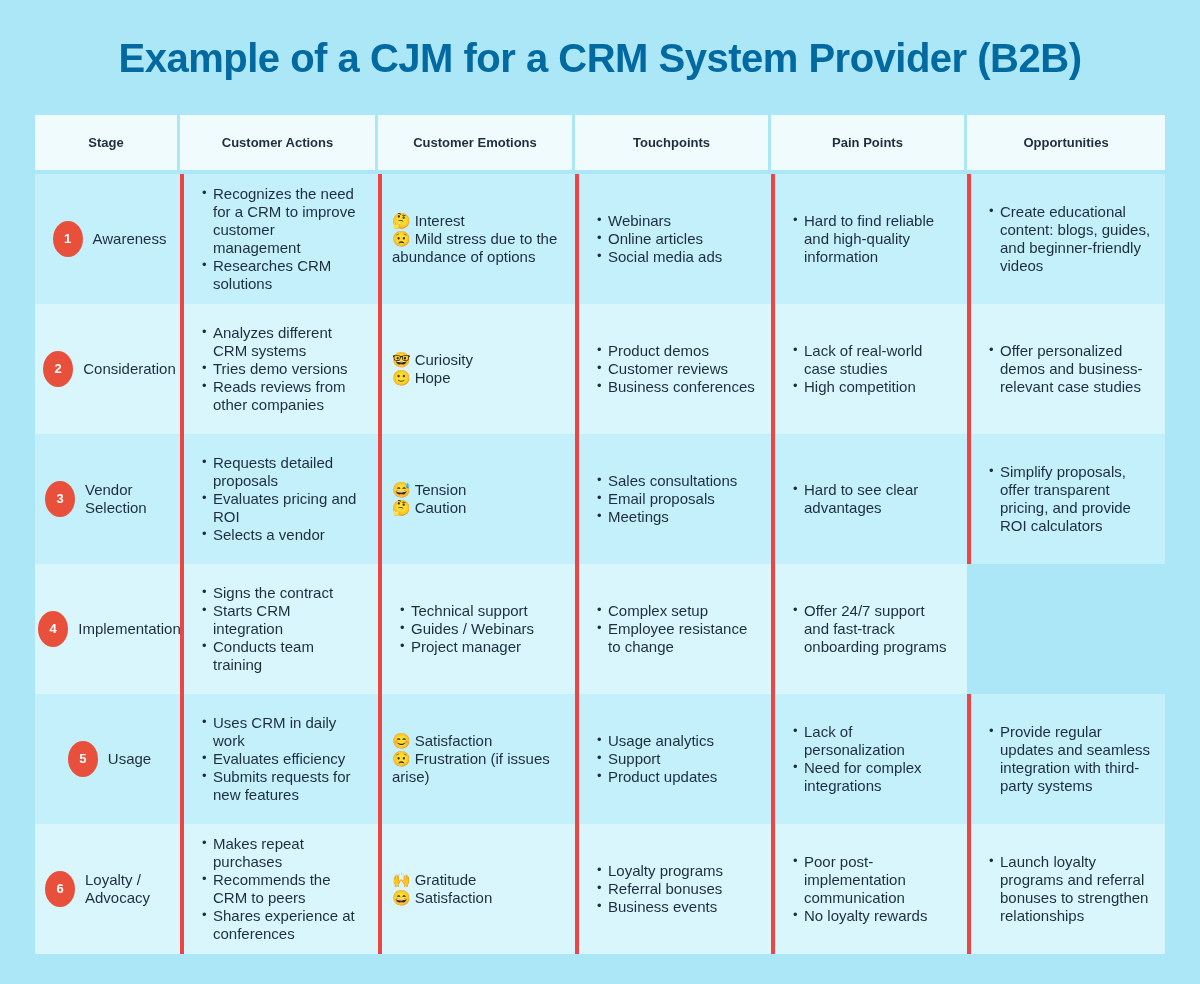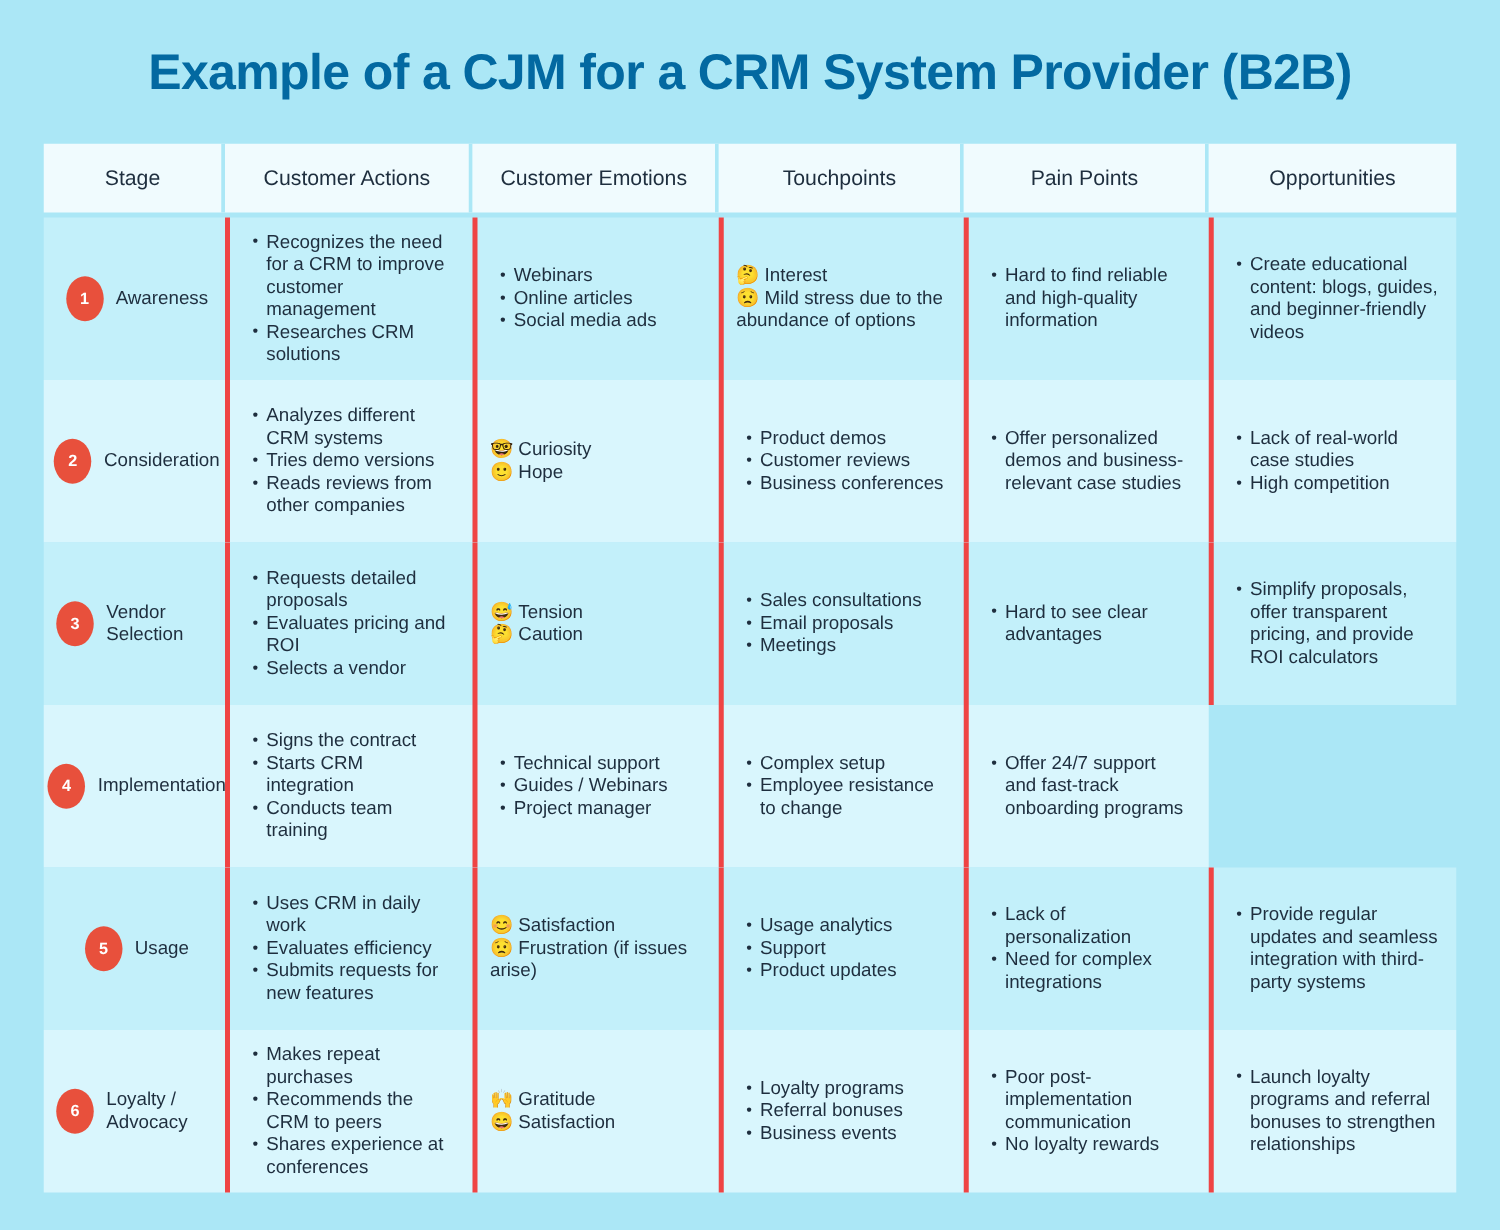--- a/index.html
+++ b/index.html
@@ -26,21 +26,21 @@
     width:1130px;
   }
   .grid-row {
     display:grid;
     grid-template-columns:145px 198px 197px 196px 196px 198px;
   }
   .header-row { height:55px; margin-bottom:4px; }
   .header-cell {
     background:#f0fbfe;
     display:flex; align-items:center; justify-content:center;
-    font-size:17px; font-weight:400;
+    font-size:13px; font-weight:700;
     border-right:3px solid #abe7f6;
   }
   .header-cell:last-child { border-right:none; }
   .body-row { height:130px; }
   .body-row.odd  .cell { background:#c3f0fa; }
   .body-row.even .cell { background:#d9f6fd; }
   .cell {
     display:flex; flex-direction:column; justify-content:center;
     font-size:15px; line-height:1.2;
     padding:8px 14px 8px 16px;
@@ -82,29 +82,29 @@
       <div class="cell first stage-cell">
         <div class="badge">
             <span>1</span>
           </div>
         <div>Awareness</div>
       </div>
       <div class="cell">
         <div class="li">Recognizes the need for a CRM to improve customer management</div>
         <div class="li">Researches CRM solutions</div>
       </div>
+      <div class="cell emotions-cell">
+        <div class="emotion-line"><span class="emoji">🤔</span><span>Interest</span></div>
+        <div class="emotion-line"><span class="emoji">😟</span><span>Mild stress due to the abundance of options</span></div>
+      </div>
       <div class="cell">
         <div class="li">Webinars</div>
         <div class="li">Online articles</div>
         <div class="li">Social media ads</div>
       </div>
-      <div class="cell emotions-cell">
-        <div class="emotion-line"><span class="emoji">🤔</span><span>Interest</span></div>
-        <div class="emotion-line"><span class="emoji">😟</span><span>Mild stress due to the abundance of options</span></div>
-      </div>
       <div class="cell">
         <div class="li">Hard to find reliable and high-quality information</div>
       </div>
       <div class="cell">
         <div class="li">Create educational content: blogs, guides, and beginner-friendly videos</div>
       </div>
     </div>
 
     <div class="grid-row body-row even">
       <div class="cell first stage-cell">
@@ -121,25 +121,25 @@
       <div class="cell emotions-cell">
         <div class="emotion-line"><span class="emoji">🤓</span><span>Curiosity</span></div>
         <div class="emotion-line"><span class="emoji">🙂</span><span>Hope</span></div>
       </div>
       <div class="cell">
         <div class="li">Product demos</div>
         <div class="li">Customer reviews</div>
         <div class="li">Business conferences</div>
       </div>
       <div class="cell">
-        <div class="li">Offer personalized demos and business-relevant case studies</div>
-      </div>
-      <div class="cell">
         <div class="li">Lack of real-world case studies</div>
         <div class="li">High competition</div>
+      </div>
+      <div class="cell">
+        <div class="li">Offer personalized demos and business-relevant case studies</div>
       </div>
     </div>
 
     <div class="grid-row body-row odd">
       <div class="cell first stage-cell">
         <div class="badge">
             <span>3</span>
           </div>
         <div>Vendor Selection</div>
       </div>

